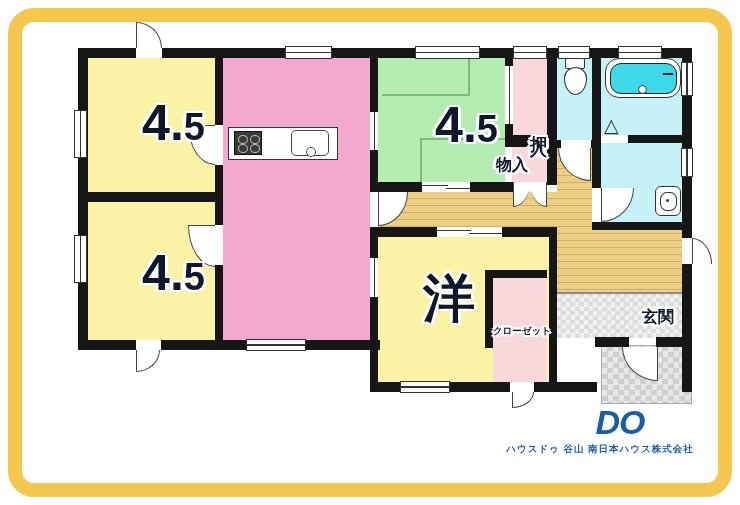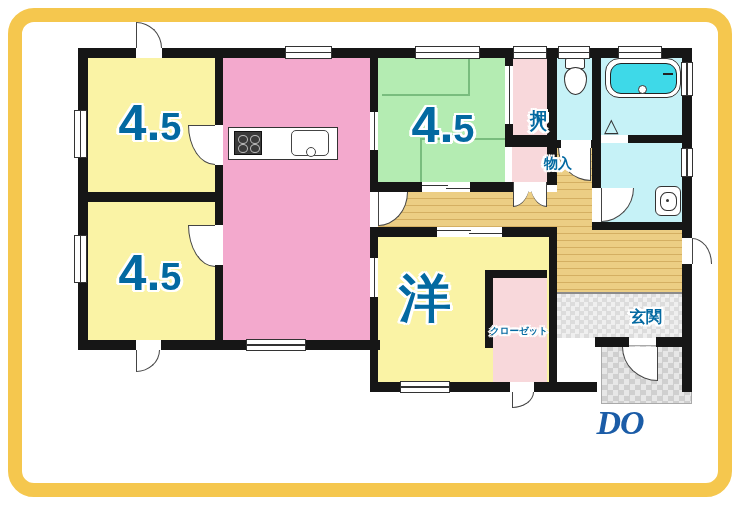--- a/index.html
+++ b/index.html
@@ -5,21 +5,21 @@
   html,body{margin:0;padding:0;background:#fff;}
   #stage{position:relative;width:740px;height:505px;background:#fff;overflow:hidden;
          font-family:"Liberation Sans","DejaVu Sans",sans-serif;}
   .abs{position:absolute;}
   .w{position:absolute;background:#161616;}
   .room{position:absolute;}
   .winH{position:absolute;background:linear-gradient(to bottom,transparent 42%,#333 42%,#333 58%,transparent 58%),#fff;border:1.2px solid #333;box-sizing:border-box;}
   .winV{position:absolute;background:linear-gradient(to right,transparent 42%,#333 42%,#333 58%,transparent 58%),#fff;border:1.2px solid #333;box-sizing:border-box;}
   .open{position:absolute;background:#fff;}
   .door{position:absolute;background:#fff;box-sizing:border-box;}
-  .lbl{position:absolute;color:#0369a1;font-weight:bold;text-align:center;line-height:1;
+  .lbl{position:absolute;color:#0f172a;font-weight:bold;text-align:right;line-height:1;
        text-shadow:2px 0 0 #fff,-2px 0 0 #fff,0 2px 0 #fff,0 -2px 0 #fff,2px 2px 0 #fff,-2px -2px 0 #fff,2px -2px 0 #fff,-2px 2px 0 #fff,3px 1px 0 #fff,-3px 1px 0 #fff;}
   .num::first-letter{font-size:1.32em;}
   .slineH{position:absolute;height:1.4px;background:#333;}
   .slineV{position:absolute;width:1.4px;background:#333;}
   .tat{position:absolute;background:#79bd7e;}
   .checker{background:repeating-conic-gradient(#dcdcdc 0% 25%,#efefef 0% 50%);background-size:9px 9px;}
   .checker2{background:repeating-conic-gradient(#cfcfcf 0% 25%,#e7e7e7 0% 50%);background-size:11px 11px;}
   .wood{background:repeating-linear-gradient(to bottom,#ecce84 0px,#ecce84 6px,#d4af62 6px,#d4af62 7px);}
 </style>
 </head>
@@ -147,24 +147,25 @@
   <div class="abs" style="left:655px;top:186px;width:26px;height:30px;background:#fff;border:1.4px solid #333;border-radius:6px;box-sizing:border-box;">
     <div class="abs" style="left:4px;top:5px;width:15px;height:17px;border:1.2px solid #333;border-radius:40%;"></div>
     <div class="abs" style="left:10px;top:12px;width:3px;height:3px;background:#333;border-radius:50%;"></div>
   </div>
   <span class="abs" style="left:604px;top:116px;font-size:19px;color:#333;line-height:1;">△</span>
 
   <div class="lbl num" style="left:95px;top:98px;width:110px;font-size:38px;">4.5</div>
   <div class="lbl num" style="left:95px;top:248px;width:110px;font-size:38px;">4.5</div>
   <div class="lbl num" style="left:388px;top:100px;width:110px;font-size:38px;">4.5</div>
   <div class="lbl" style="left:512px;top:70px;width:35px;font-size:17px;writing-mode:vertical-rl;letter-spacing:4px;height:60px;">押入</div>
-  <div class="lbl" style="left:536px;top:157px;width:44px;font-size:14px;font-family:Liberation Mono, monospace;">物入</div>
+  <div class="lbl" style="left:484px;top:157px;width:44px;font-size:16px;">物入</div>
   <div class="lbl" style="left:375px;top:272px;width:100px;font-size:52px;">洋</div>
   <div class="lbl" style="left:487px;top:326px;width:64px;font-size:9.5px;font-weight:bold;">クローゼット</div>
   <div class="lbl" style="left:618px;top:309px;width:56px;font-size:16px;">玄関</div>
 
   <div class="abs" style="left:8px;top:8px;width:724px;height:489px;border:14px solid #F5C74E;border-radius:26px;box-sizing:border-box;pointer-events:none;"></div>
 
   <div class="abs" style="left:492px;top:406px;width:236px;height:36px;display:flex;align-items:flex-end;justify-content:center;color:#1B5CA7;">
-    <span style="font-size:34px;font-weight:bold;font-style:italic;letter-spacing:-1px;margin-left:20px;font-family:Liberation Serif, serif;">DO</span>
+    <span style="font-size:34px;font-weight:bold;font-style:italic;letter-spacing:-1px;margin-left:20px;">DO</span>
   </div>
+  <div class="abs" style="left:472px;top:443px;width:256px;text-align:center;font-size:9.5px;font-weight:bold;color:#1B5CA7;letter-spacing:1px;">ハウスドゥ 谷山  南日本ハウス株式会社</div>
 
 </div>
 
 </body></html>

